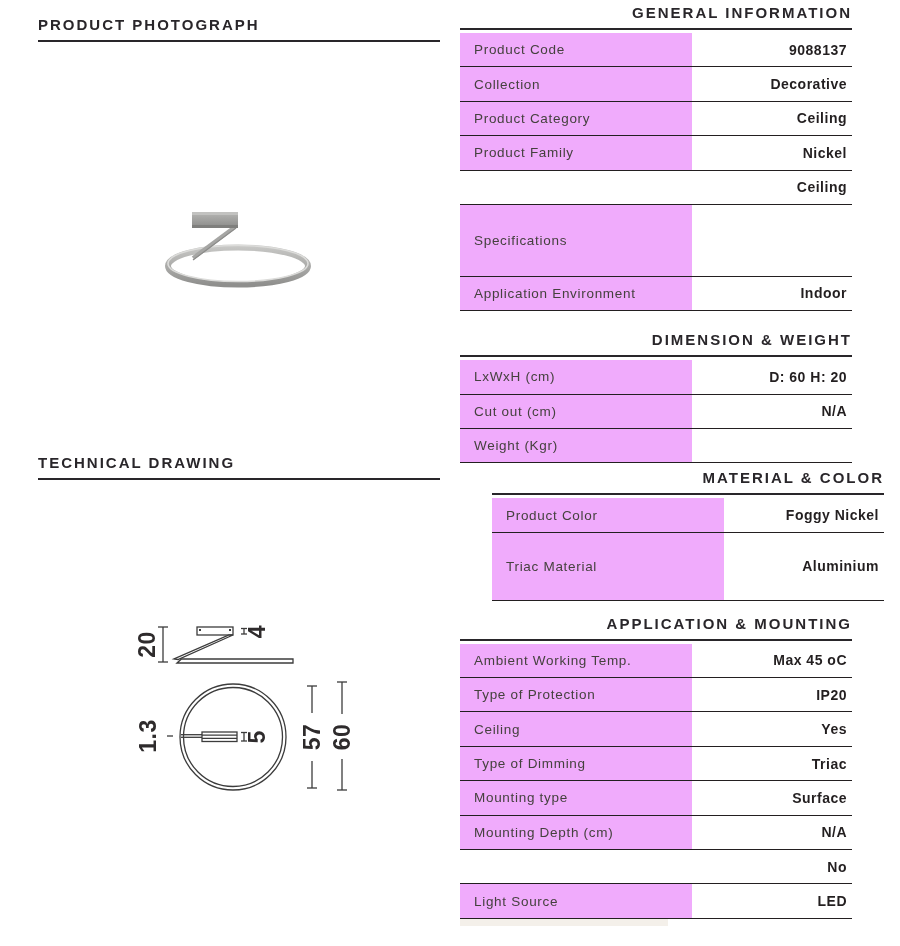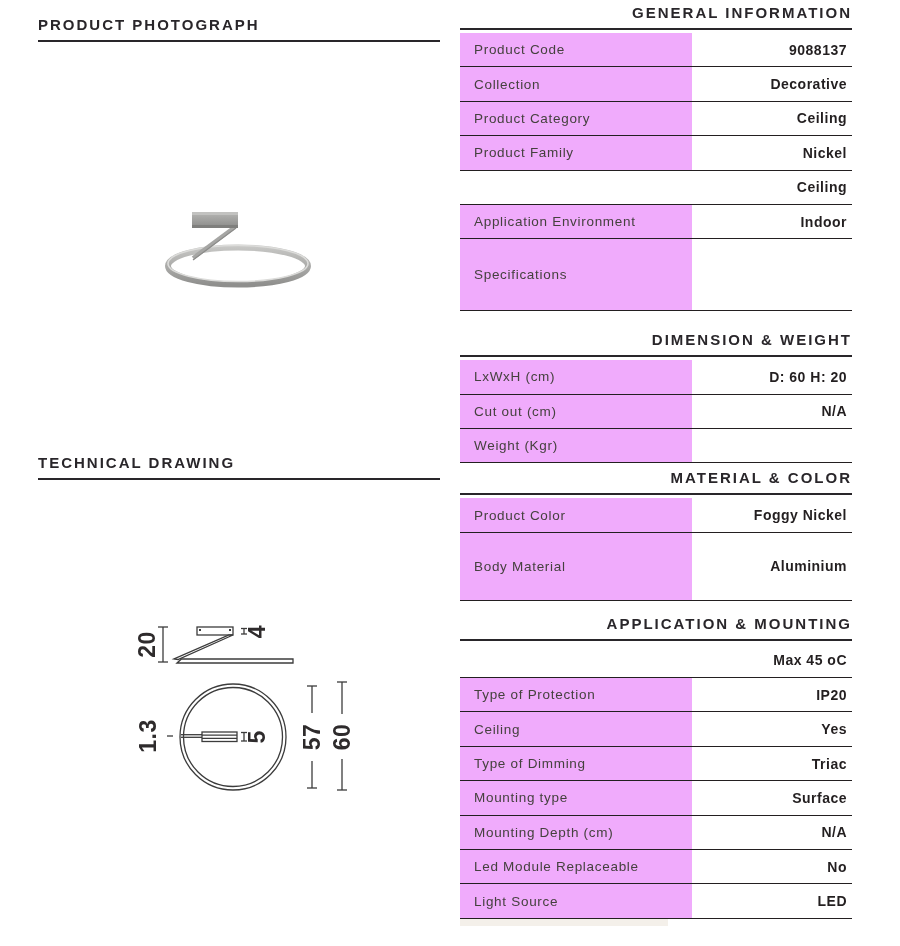--- a/index.html
+++ b/index.html
@@ -16,21 +16,21 @@
     color:#29262a;padding-bottom:7px;border-bottom:2px solid #29262a;
   }
   .left-head{position:absolute;left:0;width:402px;}
   .head-photo{top:16px;}
   .head-drawing{top:454px;}
 
   .right-flow{position:absolute;top:4px;left:0;width:392px;text-align:right;}
   .spec-section{width:392px;}
   .mb1{margin-bottom:20px;}
   .mb2{margin-bottom:6px;}
-  .mb3{margin-bottom:14px;}
+  .mb3{margin-bottom:14px;margin-left:32px;}
   .tbl{margin-top:3px;}
   .row{
     display:flex;align-items:stretch;height:34.4px;box-sizing:border-box;
     border-bottom:1.6px solid #231f20;background:#ffffff;
   }
   .row.tall{height:71.8px;}
   .row.tall2{height:68px;}
   .cell-label{
     width:232px;box-sizing:border-box;display:flex;align-items:center;
     background:#f0abfc;padding-left:14px;
@@ -167,28 +167,28 @@
             <div class="cell-label">Product Category</div>
             <div class="cell-value">Ceiling</div>
           </div>
           <div class="row">
             <div class="cell-label">Product Family</div>
             <div class="cell-value">Nickel</div>
           </div>
           <div class="row">
             <div class="cell-value">Ceiling</div>
           </div>
-          <div class="row">
-            <div class="cell-label">Application Environment</div>
-            <div class="cell-value">Indoor</div>
-          </div>
           <div class="row tall">
             <div class="cell-label">Specifications</div>
             <div class="cell-value"></div>
           </div>
+          <div class="row">
+            <div class="cell-label">Application Environment</div>
+            <div class="cell-value">Indoor</div>
+          </div>
         </div>
       </section>
 
       <section class="spec-section mb2">
         <h2 class="sec-title">DIMENSION &amp; WEIGHT</h2>
         <div class="tbl">
           <div class="row">
             <div class="cell-label">LxWxH (cm)</div>
             <div class="cell-value">D: 60 H: 20</div>
           </div>
@@ -203,30 +203,31 @@
       </section>
 
       <section class="spec-section mb3">
         <h2 class="sec-title">MATERIAL &amp; COLOR</h2>
         <div class="tbl">
           <div class="row">
             <div class="cell-label">Product Color</div>
             <div class="cell-value">Foggy Nickel</div>
           </div>
           <div class="row tall2">
-            <div class="cell-label">Body Material</div>
+            <div class="cell-label">Triac Material</div>
             <div class="cell-value">Aluminium</div>
           </div>
         </div>
       </section>
 
       <section class="spec-section">
         <h2 class="sec-title">APPLICATION &amp; MOUNTING</h2>
         <div class="tbl">
           <div class="row">
+            <div class="cell-label">Ambient Working Temp.</div>
             <div class="cell-value">Max 45 oC</div>
           </div>
           <div class="row">
             <div class="cell-label">Type of Protection</div>
             <div class="cell-value">IP20</div>
           </div>
           <div class="row">
             <div class="cell-label">Ceiling</div>
             <div class="cell-value">Yes</div>
           </div>
@@ -236,21 +237,20 @@
           </div>
           <div class="row">
             <div class="cell-label">Mounting type</div>
             <div class="cell-value">Surface</div>
           </div>
           <div class="row">
             <div class="cell-label">Mounting Depth (cm)</div>
             <div class="cell-value">N/A</div>
           </div>
           <div class="row">
-            <div class="cell-label">Led Module Replaceable</div>
             <div class="cell-value">No</div>
           </div>
           <div class="row">
             <div class="cell-label">Light Source</div>
             <div class="cell-value">LED</div>
           </div>
           <div class="beige-tail"></div>
         </div>
       </section>
 

